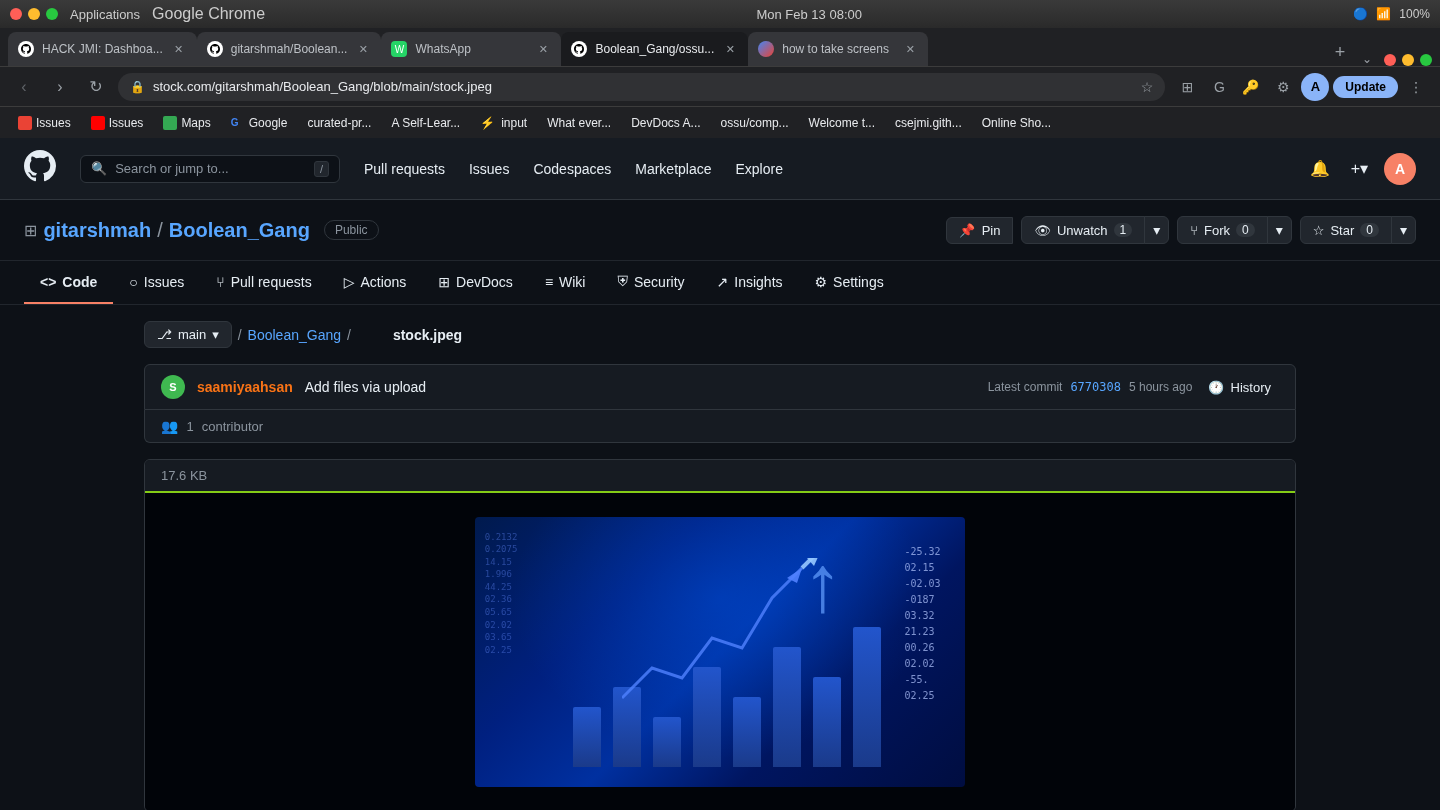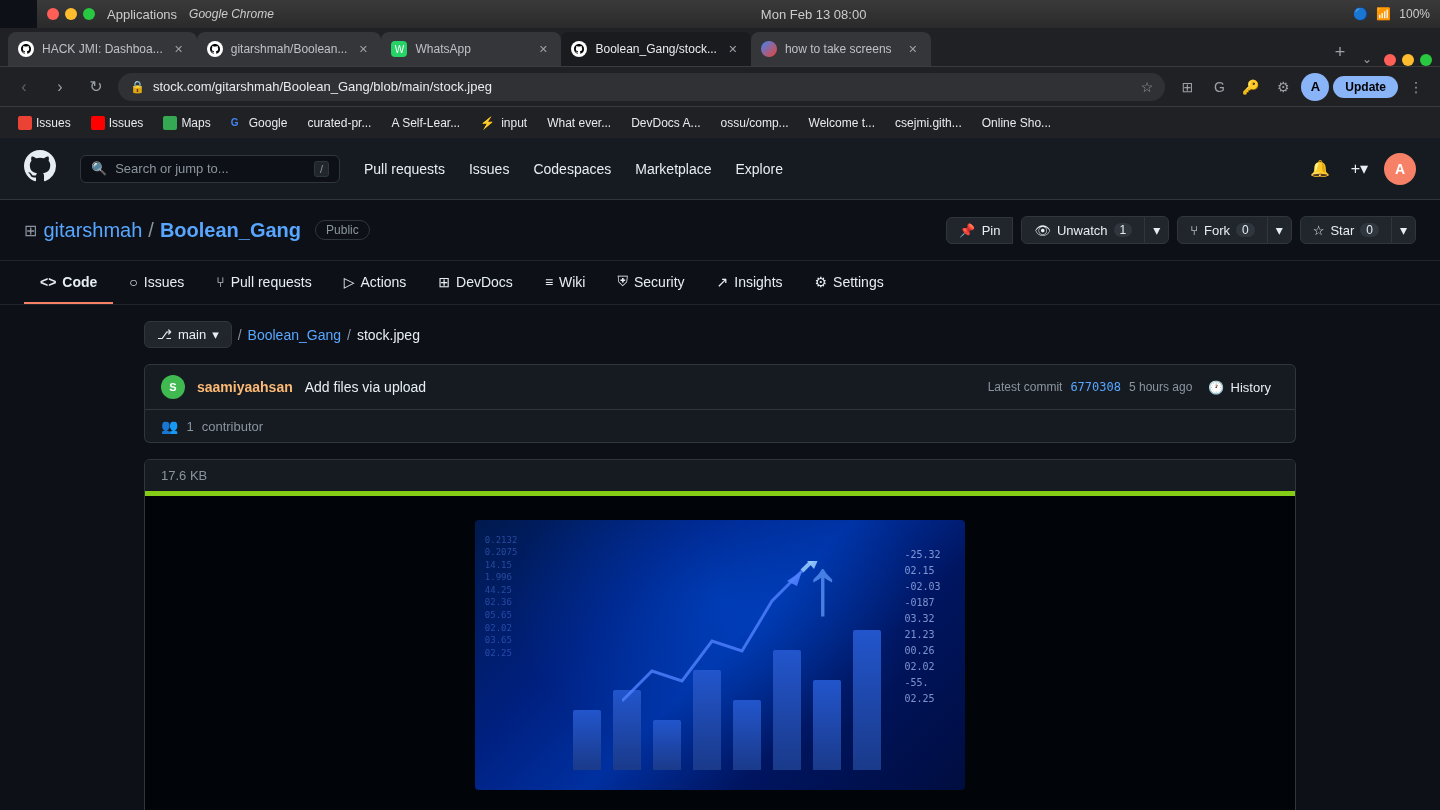--- a/index.html
+++ b/index.html
@@ -1,19 +1,19 @@
 <!DOCTYPE html>
 <html><head>
   <meta charset="utf-8">
   <style>
     * { margin: 0; padding: 0; box-sizing: border-box; }
     body { font-family: -apple-system, BlinkMacSystemFont, 'Segoe UI', Helvetica, Arial, sans-serif; background: #0d1117; color: #e6edf3; font-size: 14px; width: 1440px; height: 810px; overflow: hidden; }
 
     
-    .titlebar { height: 28px; background: linear-gradient(to bottom, #3a3a3a, #2a2a2a); display: flex; align-items: center; padding: 0 10px; gap: 20px; margin-left: 37px; }
+    .titlebar { height: 28px; background: linear-gradient(to bottom, #3a3a3a, #2a2a2a); display: flex; align-items: center; padding: 0 10px; gap: 20px; }
     .titlebar-left { display: flex; align-items: center; gap: 12px; }
     .traffic-lights { display: flex; gap: 6px; }
     .traffic-light { width: 12px; height: 12px; border-radius: 50%; }
     .tl-red { background: #ff5f57; }
     .tl-yellow { background: #febc2e; }
     .tl-green { background: #28c840; }
     .titlebar-center { flex: 1; display: flex; justify-content: center; }
     .titlebar-time { color: #ccc; font-size: 13px; font-weight: 500; }
     .titlebar-right { display: flex; align-items: center; gap: 8px; color: #ccc; font-size: 12px; }
 
@@ -59,21 +59,21 @@
     .gh-search-kbd { background: #21262d; border: 1px solid #30363d; border-radius: 3px; padding: 1px 5px; font-size: 11px; color: #8b949e; }
     .gh-nav { display: flex; align-items: center; gap: 8px; flex: 1; }
     .gh-nav-item { color: #e6edf3; font-size: 14px; font-weight: 500; padding: 6px 8px; border-radius: 6px; cursor: pointer; white-space: nowrap; }
     .gh-header-right { display: flex; align-items: center; gap: 12px; margin-left: auto; }
     .gh-icon-btn { color: #e6edf3; font-size: 16px; cursor: pointer; padding: 4px; }
     .gh-avatar { width: 32px; height: 32px; border-radius: 50%; background: #f78166; display: flex; align-items: center; justify-content: center; color: #fff; font-weight: bold; font-size: 14px; cursor: pointer; }
 
     
     .repo-header { padding: 16px 24px; border-bottom: 1px solid #21262d; display: flex; align-items: center; justify-content: space-between; }
     .repo-breadcrumb { display: flex; align-items: center; gap: 6px; font-size: 20px; }
-    .repo-owner { color: #58a6ff; text-decoration: none; font-weight: 400; }
+    .repo-owner { color: #58a6ff; text-decoration: none; font-weight: 700; }
     .repo-separator { color: #8b949e; }
     .repo-name { color: #58a6ff; font-weight: 600; text-decoration: none; }
     .repo-badge { background: transparent; border: 1px solid #30363d; border-radius: 20px; padding: 2px 10px; font-size: 12px; color: #8b949e; margin-left: 8px; }
     .repo-actions { display: flex; align-items: center; gap: 8px; }
     .repo-action-btn { display: flex; align-items: center; gap: 6px; background: #21262d; border: 1px solid #30363d; border-radius: 6px; padding: 5px 12px; color: #e6edf3; font-size: 13px; cursor: pointer; }
     .repo-action-dropdown { display: flex; align-items: center; background: #21262d; border: 1px solid #30363d; border-left: 1px solid #30363d; border-radius: 0 6px 6px 0; padding: 5px 8px; color: #e6edf3; cursor: pointer; margin-left: -1px; }
     .repo-action-group { display: flex; }
     .repo-action-group .repo-action-btn { border-radius: 6px 0 0 6px; }
 
     
@@ -81,38 +81,38 @@
     .repo-nav-item { display: flex; align-items: center; gap: 6px; padding: 12px 16px; color: #e6edf3; font-size: 14px; cursor: pointer; border-bottom: 2px solid transparent; text-decoration: none; }
     .repo-nav-item.active { border-bottom: 2px solid #f78166; color: #e6edf3; font-weight: 600; }
     .repo-nav-icon { font-size: 14px; }
 
     
     .file-viewer { padding: 16px 24px; max-width: 1200px; margin: 0 auto; }
     .breadcrumb-path { display: flex; align-items: center; gap: 6px; margin-bottom: 16px; font-size: 14px; }
     .branch-selector { display: flex; align-items: center; gap: 6px; background: #21262d; border: 1px solid #30363d; border-radius: 6px; padding: 5px 12px; color: #e6edf3; font-size: 13px; cursor: pointer; }
     .path-link { color: #58a6ff; cursor: pointer; text-decoration: none; }
     .path-separator { color: #8b949e; }
-    .path-current { color: #e6edf3; font-weight: 400; }
+    .path-current { color: #e6edf3; font-weight: 700; margin-left: 36px; }
 
     
     .commit-bar { background: #161b22; border: 1px solid #30363d; border-radius: 6px 6px 0 0; display: flex; align-items: center; padding: 10px 16px; gap: 12px; }
     .commit-avatar { width: 24px; height: 24px; border-radius: 50%; background: #3fb950; display: flex; align-items: center; justify-content: center; color: #fff; font-size: 11px; font-weight: bold; }
-    .commit-author { color: #fdba74; font-weight: 600; font-size: 14px; }
+    .commit-author { color: #f97316; font-weight: 600; font-size: 14px; }
     .commit-message { color: #e6edf3; font-size: 14px; }
     .commit-meta { margin-left: auto; display: flex; align-items: center; gap: 8px; color: #8b949e; font-size: 12px; }
     .commit-hash { color: #58a6ff; font-family: monospace; }
     .history-btn { display: flex; align-items: center; gap: 6px; color: #e6edf3; font-size: 13px; cursor: pointer; padding: 4px 8px; border-radius: 6px; text-decoration: none; }
 
     
     .contributors-bar { background: #161b22; border: 1px solid #30363d; border-top: none; border-radius: 0 0 6px 6px; margin-bottom: 16px; padding: 8px 16px; display: flex; align-items: center; gap: 8px; color: #8b949e; font-size: 13px; }
     .contrib-icon { font-size: 14px; }
 
     
     .file-content-box { border: 1px solid #30363d; border-radius: 6px; overflow: hidden; }
-    .file-content-header { background: #161b22; border-bottom: 5px solid #84cc16; padding: 8px 16px; display: flex; align-items: center; justify-content: space-between; }
+    .file-content-header { background: #161b22; border-bottom: 2px solid #84cc16; padding: 8px 16px; display: flex; align-items: center; justify-content: space-between; }
     .file-size { color: #8b949e; font-size: 13px; }
     .file-actions { display: flex; align-items: center; gap: 8px; }
     .download-btn { background: #21262d; border: 1px solid #30363d; border-radius: 6px; padding: 5px 12px; color: #e6edf3; font-size: 13px; cursor: pointer; }
     .file-actions-more { background: #21262d; border: 1px solid #30363d; border-radius: 6px; padding: 5px 8px; color: #e6edf3; font-size: 13px; cursor: pointer; }
     .file-image-area { background: #010409; padding: 24px; display: flex; justify-content: center; align-items: center; min-height: 300px; }
 
     
     .stock-img { width: 490px; height: 270px; background: linear-gradient(135deg, #001a4d 0%, #002080 30%, #0030a0 50%, #001560 70%, #000d40 100%); border-radius: 4px; position: relative; overflow: hidden; display: flex; align-items: center; justify-content: center; }
     .stock-img-overlay { position: absolute; inset: 0; background: radial-gradient(ellipse at 50% 30%, rgba(0,100,255,0.3) 0%, transparent 60%); }
     .stock-bars { position: absolute; bottom: 20px; left: 20%; display: flex; align-items: flex-end; gap: 12px; }
@@ -126,21 +126,21 @@
 <body>
 
 <div class="titlebar">
   <div class="titlebar-left">
     <div class="traffic-lights">
       <div class="traffic-light tl-red"></div>
       <div class="traffic-light tl-yellow"></div>
       <div class="traffic-light tl-green"></div>
     </div>
     <span style="color:#ccc;font-size:13px;">Applications</span>
-    <span style="color:#ccc;font-size:12px;font-style:italic;">Google Chrome</span>
+    <span style="color:#ccc;font-size:16px;">Google Chrome</span>
   </div>
   <div class="titlebar-center">
     <span class="titlebar-time">Mon Feb 13  08:00</span>
   </div>
   <div class="titlebar-right">
     <span>🔵</span>
     <span>📶</span>
     <span>100%</span>
   </div>
 </div>
@@ -173,21 +173,21 @@
       <span class="tab-title">WhatsApp</span>
       <div class="tab-close">✕</div>
     </div>
 
     <div class="tab active">
       <div class="tab-favicon github">
         <svg width="10" height="10" viewBox="0 0 16 16" fill="#000">
             <path d="M8 0C3.58 0 0 3.58 0 8c0 3.54 2.29 6.53 5.47 7.59.4.07.55-.17.55-.38 0-.19-.01-.82-.01-1.49-2.01.37-2.53-.49-2.69-.94-.09-.23-.48-.94-.82-1.13-.28-.15-.68-.52-.01-.53.63-.01 1.08.58 1.23.82.72 1.21 1.87.87 2.33.66.07-.52.28-.87.51-1.07-1.78-.2-3.64-.89-3.64-3.95 0-.87.31-1.59.82-2.15-.08-.2-.36-1.02.08-2.12 0 0 .67-.21 2.2.82.64-.18 1.32-.27 2-.27.68 0 1.36.09 2 .27 1.53-1.04 2.2-.82 2.2-.82.44 1.1.16 1.92.08 2.12.51.56.82 1.27.82 2.15 0 3.07-1.87 3.75-3.65 3.95.29.25.54.73.54 1.48 0 1.07-.01 1.93-.01 2.2 0 .21.15.46.55.38A8.013 8.013 0 0016 8c0-4.42-3.58-8-8-8z"></path>
           </svg>
       </div>
-      <span class="tab-title">Boolean_Gang/stock...</span>
+      <span class="tab-title">Boolean_Gang/ossu...</span>
       <div class="tab-close">✕</div>
     </div>
 
     <div class="tab">
       <div class="tab-favicon chrome"></div>
       <span class="tab-title">how to take screens</span>
       <div class="tab-close">✕</div>
     </div>
   </div>
   <div class="tab-new">+</div>

